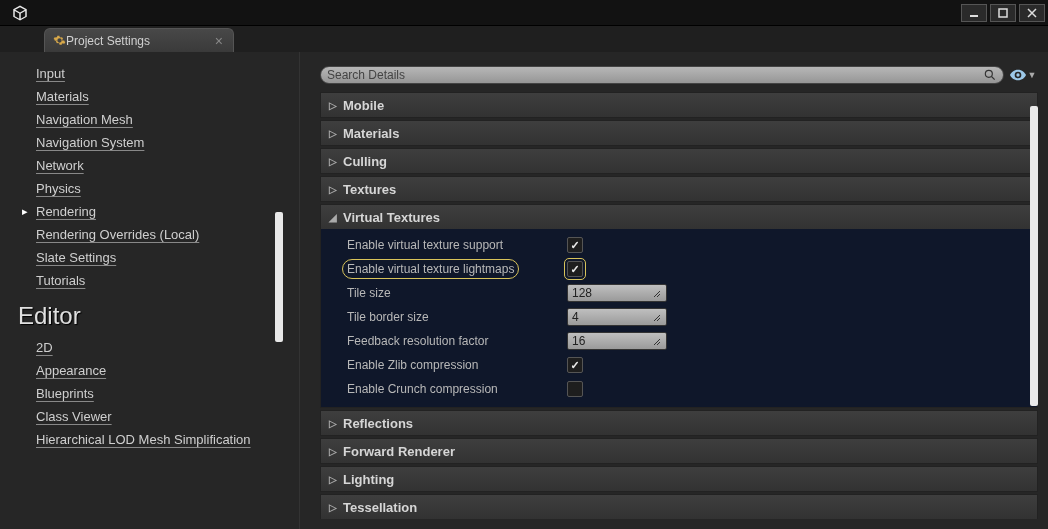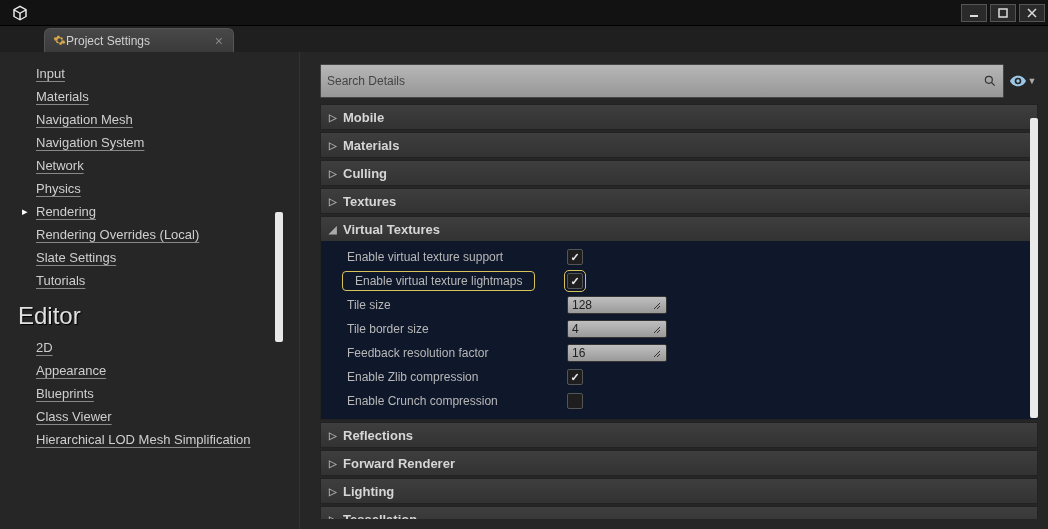--- a/index.html
+++ b/index.html
@@ -24,35 +24,35 @@
 .sidebar::after { content:''; position:absolute; right:4px; top:14px; bottom:14px; width:24px;  }
 .side-item { font-size: 13px; color: #cfcfcf; padding: 4px 0; text-decoration: underline; text-decoration-color: #888; text-underline-offset: 3px; cursor: pointer; margin-left: 18px; }
 .side-item.selected { position: relative; }
 .side-item.selected::before { content: '▸'; position: absolute; left: -14px; color: #fff; font-size: 11px; top: 5px; }
 .side-heading { font-size: 24px; color: #e0e0e0; padding: 10px 0 6px 0; font-weight: normal; text-shadow: 1px 1px 1px #000; }
 .side-scroll { position:absolute; right:16px; top:10px; bottom:10px; width:8px; }
 .side-scroll .thumb { position:absolute; left:0; right:0; top:150px; height:130px; background:#e8e8e8; border-radius:2px; }
 
 .detail { flex: 1; display: flex; flex-direction: column; padding: 12px 10px 10px 20px; }
 .search-row { display: flex; align-items: center; gap: 4px; margin-bottom: 6px; }
-.search-box { flex: 1; height: 34px; background: linear-gradient(#b7b7b7,#969696); border: 1px solid #444; border-radius: 1px; display: flex; align-items: center; padding: 0 6px; }
+.search-box { flex: 1; height: 18px; background: linear-gradient(#b7b7b7,#969696); border: 1px solid #444; border-radius: 9px; display: flex; align-items: center; padding: 0 6px; }
 .search-box input { flex:1; background: transparent; border:none; outline:none; font-size:12px; color:#333; }
 .search-box input::placeholder { color:#444; }
 .search-icon { width:14px; height:14px; }
 .eye-btn { width: 30px; height: 22px; display:flex; align-items:center; justify-content:center; cursor:pointer; }
 .eye-btn svg { width:16px; height:12px; }
 
 .categories { flex:1; overflow:auto; position: relative; }
 .cat { background: #3a3a3a; border: 1px solid #222; margin-bottom: 2px; }
 .cat-header { height: 24px; display:flex; align-items:center; padding: 0 8px; gap: 6px; cursor:pointer; font-size:13px; font-weight: 600; color:#d6d6d6; background: linear-gradient(#3e3e3e,#323232); }
 .cat-header .arrow { width: 8px; display:inline-block; color:#aaa; font-size:10px; }
 .cat-body { background: #0f172a; padding: 4px 0 6px 0; }
 .prop-row { display: flex; align-items: center; height: 24px; padding-left: 26px; font-size: 12px; color: #b8b8b8; }
 .prop-row .label { width: 220px; }
-.prop-row.highlighted .label-box { border: 1px solid #d8c35a; border-radius: 4px; padding: 2px 12px; margin-left:-5px; }
+.prop-row.highlighted .label-box { border: 1px solid #d8c35a; border-radius: 10px; padding: 2px 4px; margin-left:-5px; }
 .checkbox { width: 16px; height: 16px; background: #1e1e1e; border: 1px solid #555; border-radius: 2px; display:flex; align-items:center; justify-content:center; cursor:pointer; }
 .checkbox.checked::after { content:'✓'; color:#e8e8e8; font-size:11px; font-weight:bold; }
 .checkbox.hl { outline: 1px solid #d8c35a; outline-offset: 2px; border-radius:2px;}
 .spinner { width: 100px; height: 18px; background: linear-gradient(#bfbfbf,#9a9a9a); border:1px solid #333; border-radius:2px; display:flex; align-items:center; padding: 0 4px; color:#222; font-size:12px; position:relative; }
 .spinner .grip { margin-left:auto; width:10px; height:10px; }
 .spinner .grip svg { width:10px; height:10px; }
 
 .detail-scroll { position:absolute; right:0; top:14px; bottom:4px; width:8px; }
 .detail-scroll .thumb { position:absolute; left:0; right:0; top:0; height:300px; background:#eaeaea; border-radius:2px; }
 </style>

